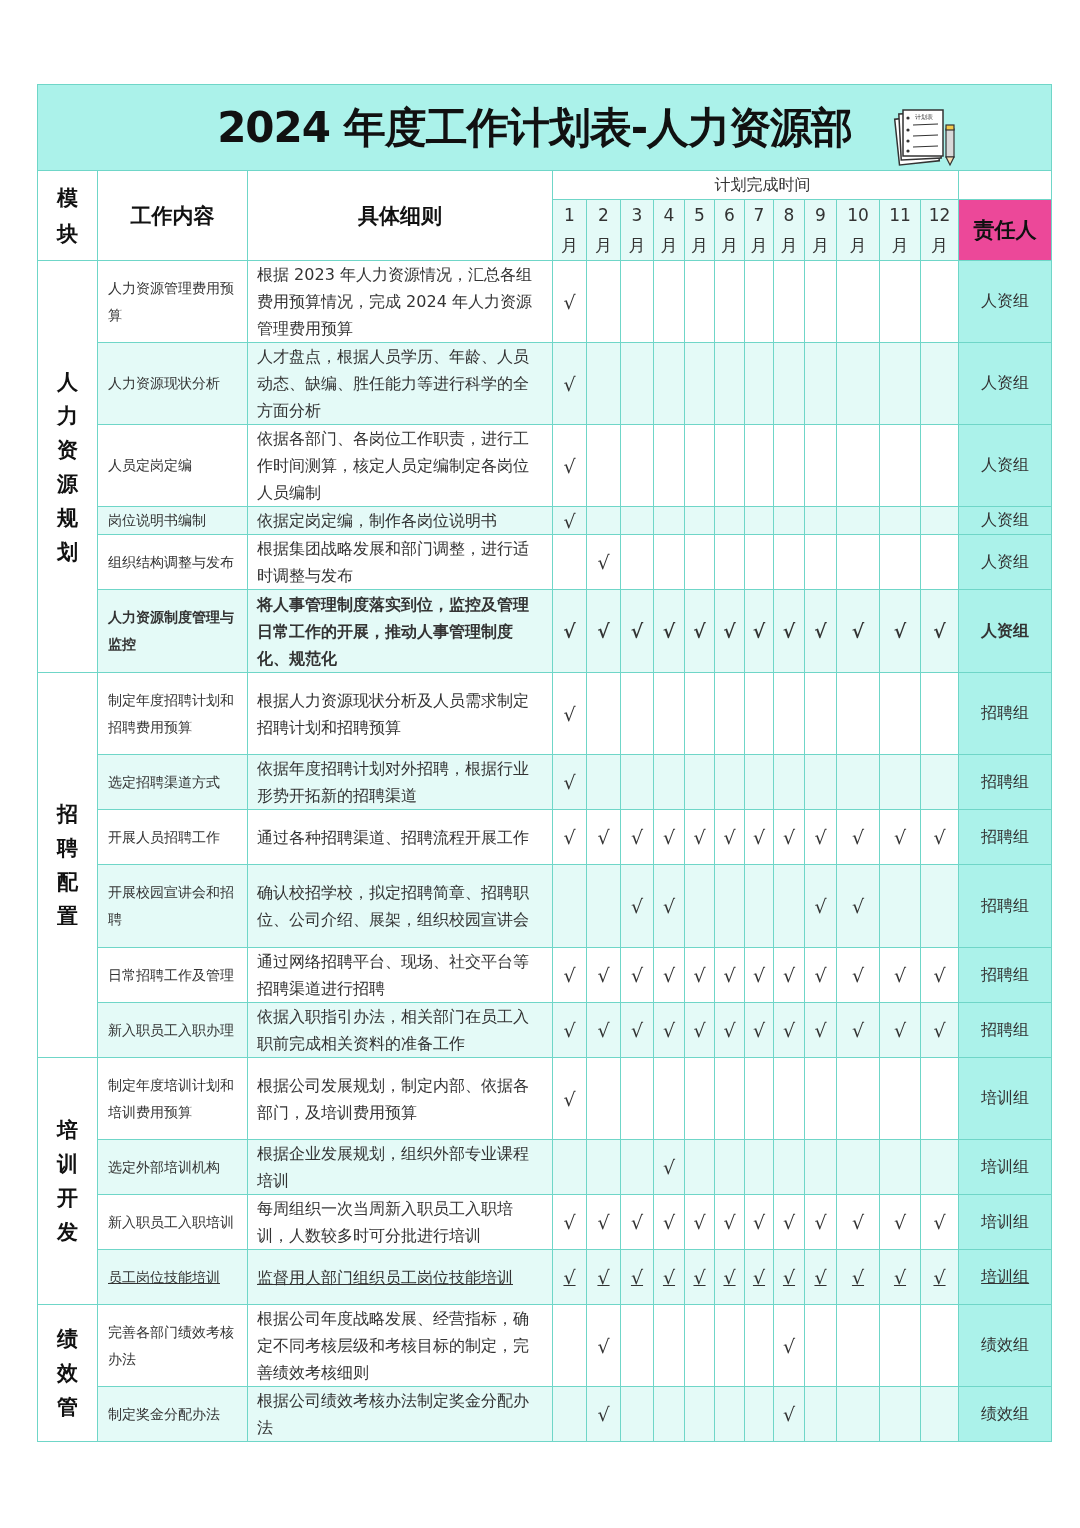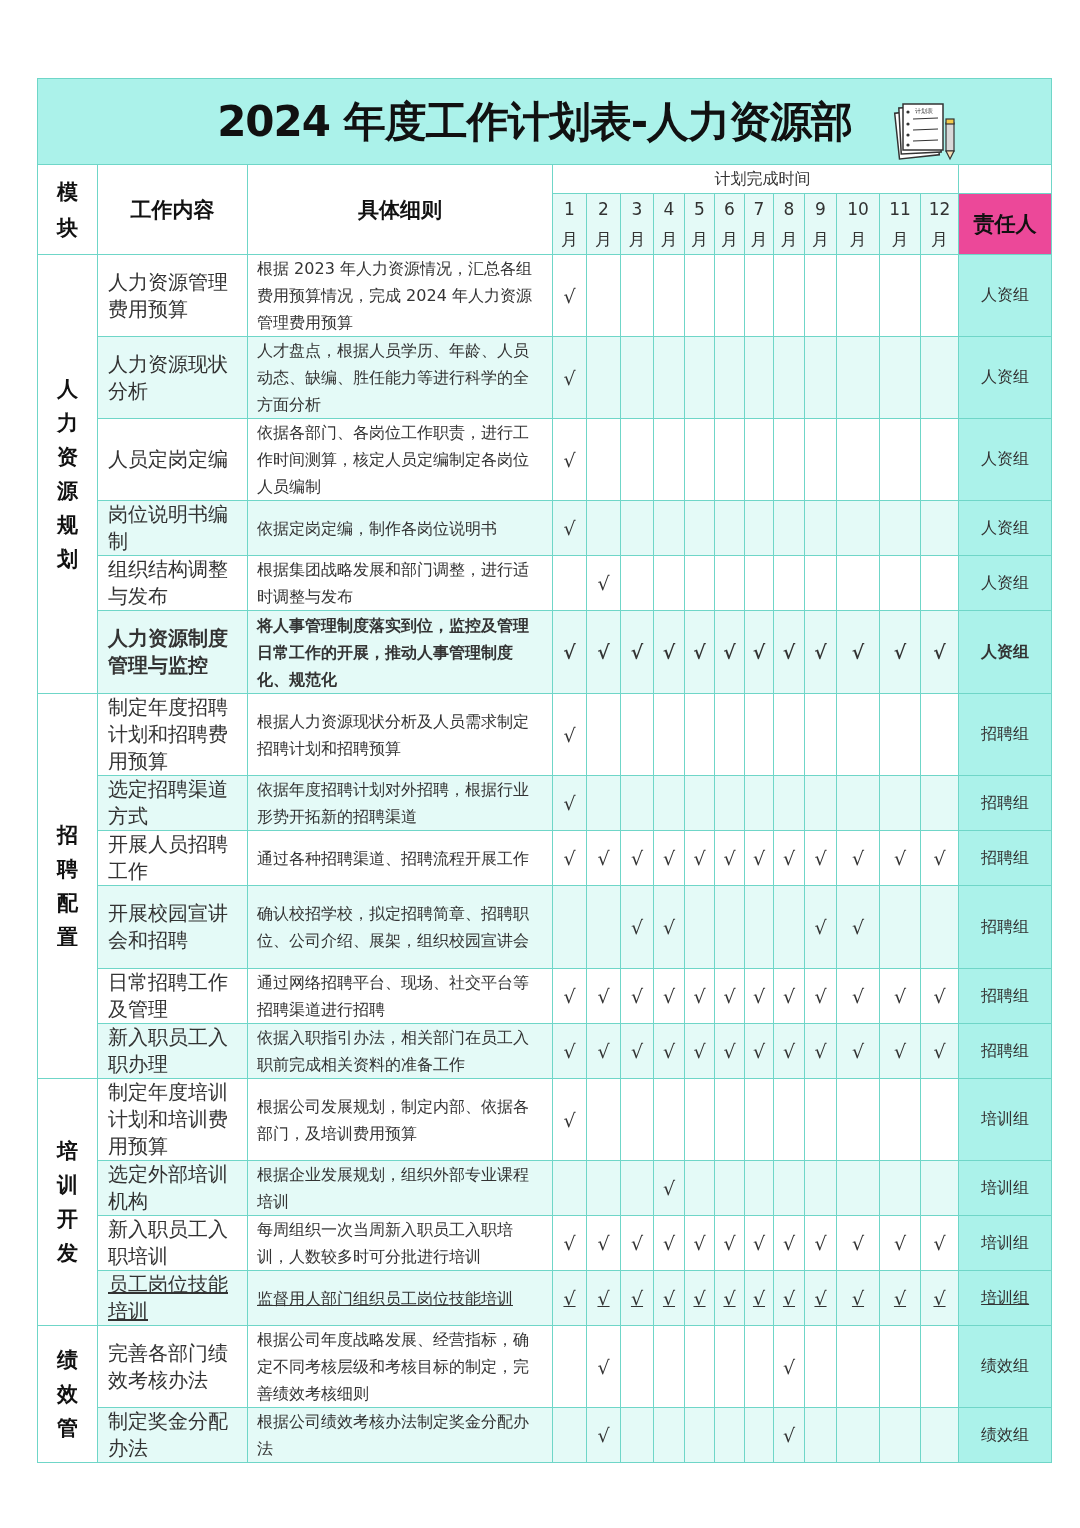--- a/index.html
+++ b/index.html
@@ -1,30 +1,30 @@
 <!DOCTYPE html>
 <html><head>
 <meta charset="utf-8">
 <style>
   html, body { margin:0; padding:0; background:#ffffff; }
   body { width:1080px; height:1528px; position:relative; font-family:"DejaVu Sans","Liberation Sans",sans-serif; color:#333; }
-  .sheet { position:absolute; left:37px; top:78px; width:978px; }
+  .sheet { position:absolute; left:37px; top:84px; width:978px; }
   table { border-collapse:collapse; table-layout:fixed; width:1014px; }
   td, th { border:1.5px solid #6fd6c8; padding:0; vertical-align:middle; }
   .title-row td { background:#abf2ea; height:85px; text-align:center; position:relative; }
   .title-text { font-family:"DejaVu Sans",sans-serif; font-weight:bold; font-size:42px; color:#111; letter-spacing:-1px; position:relative; left:-10px; }
   .title-icon { position:absolute; right:92px; top:22px; width:66px; height:60px; }
   th { font-weight:bold; color:#111; background:#fff; }
   .h-module { font-size:21px; line-height:36px; }
   .h-big { font-size:21px; }
   .h-plan { font-weight:normal; font-size:16px; color:#333; height:28px; background:#fff;padding-left:14px; }
   .h-month { font-weight:normal; font-size:17px; color:#333; background:#e4faf7; line-height:30px; height:56px; }
   .h-owner { background:#ec4899; font-size:21px; }
   .module { font-weight:bold; font-size:21px; color:#111; text-align:center; background:#fff; line-height:34px; }
-  .task { font-size:20px; line-height:27px; padding:0 8px 0 10px; text-align:left; }
+  .task { font-size:14px; line-height:27px; padding:0 8px 0 10px; text-align:left; }
   .detail { font-size:16px; line-height:27px; padding:0 8px 0 9px; text-align:left; }
   .m { text-align:center; font-size:19px; color:#333; font-family:"DejaVu Serif",serif; }
   .owner { background:#abf2ea; text-align:center; font-size:16px; color:#333; }
   tr.odd td.task, tr.odd td.detail, tr.odd td.m { background:#ffffff; }
   tr.even td.task, tr.even td.detail, tr.even td.m { background:#e4faf7; }
 </style>
 </head>
 <body>
 
 <div class="sheet">

